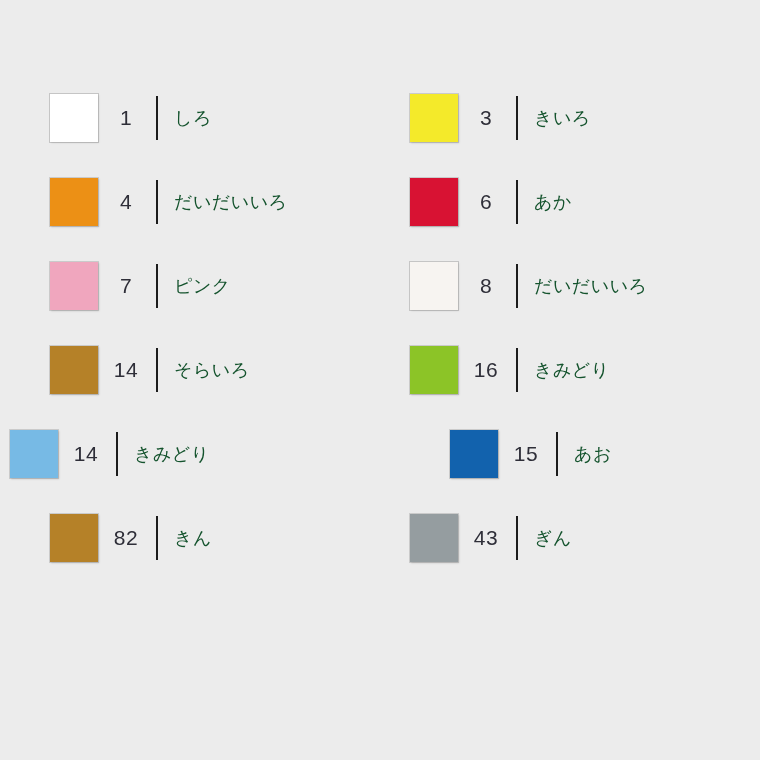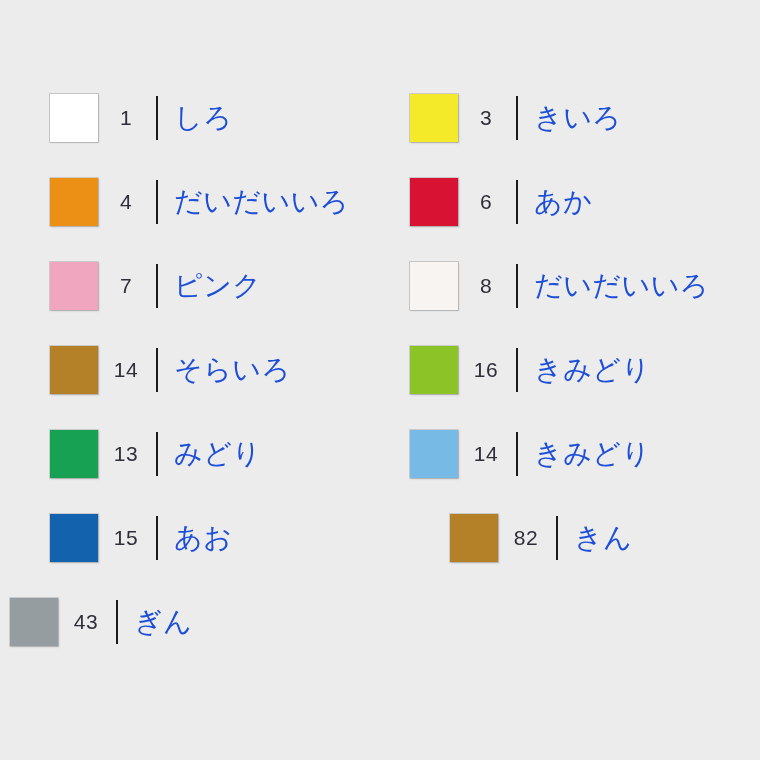--- a/index.html
+++ b/index.html
@@ -68,22 +68,22 @@
 
   .divider {
     width: 0;
     height: 44px;
     flex: 0 0 auto;
     border-left: 2px solid #1c1c1c;
     margin-right: 16px;
   }
 
   .name {
-    font-size: 28px;
-    color: #1d4ed8;
+    font-size: 18px;
+    color: #14532d;
     white-space: nowrap;
     letter-spacing: 0.5px;
   }
 </style>
 </head>
 <body>
 
 <div id="color-legend">
   <div class="legend-grid">
       <div class="legend-item col-left">
@@ -127,26 +127,20 @@
         <div class="code">14</div>
         <div class="divider"></div>
         <div class="name">そらいろ</div>
       </div>
       <div class="legend-item col-right">
         <div class="swatch" style="background: rgb(140, 196, 39);"></div>
         <div class="code">16</div>
         <div class="divider"></div>
         <div class="name">きみどり</div>
       </div>
-      <div class="legend-item col-left">
-        <div class="swatch" style="background: rgb(23, 162, 83);"></div>
-        <div class="code">13</div>
-        <div class="divider"></div>
-        <div class="name">みどり</div>
-      </div>
       <div class="legend-item col-right">
         <div class="swatch" style="background: rgb(119, 186, 229);"></div>
         <div class="code">14</div>
         <div class="divider"></div>
         <div class="name">きみどり</div>
       </div>
       <div class="legend-item col-left">
         <div class="swatch" style="background: rgb(18, 98, 173);"></div>
         <div class="code">15</div>
         <div class="divider"></div>

